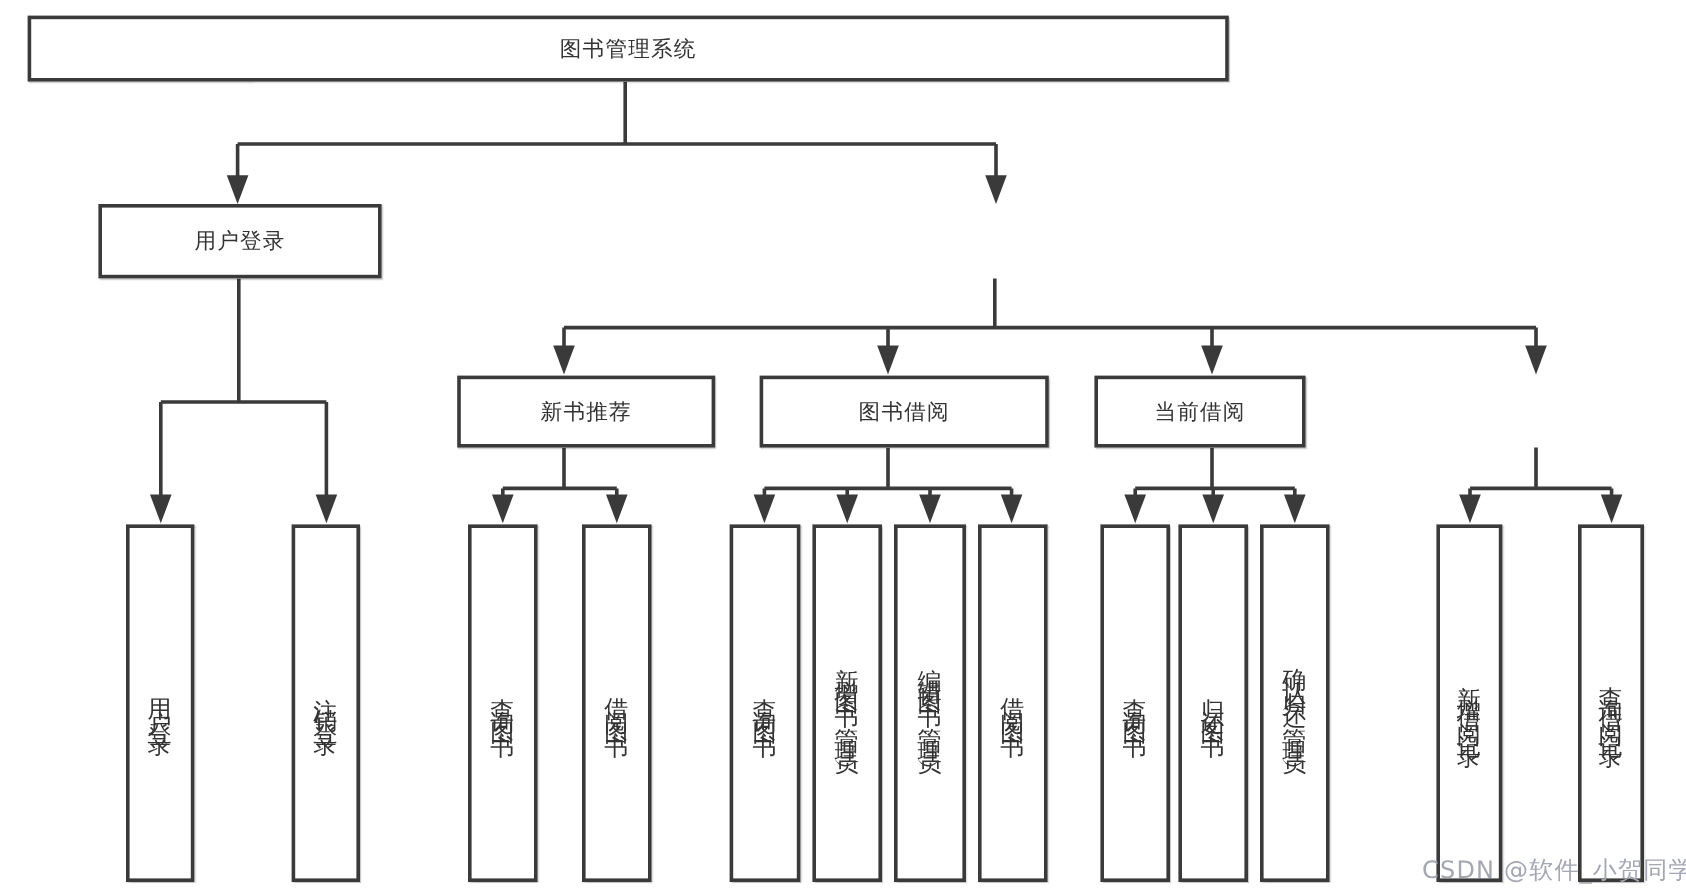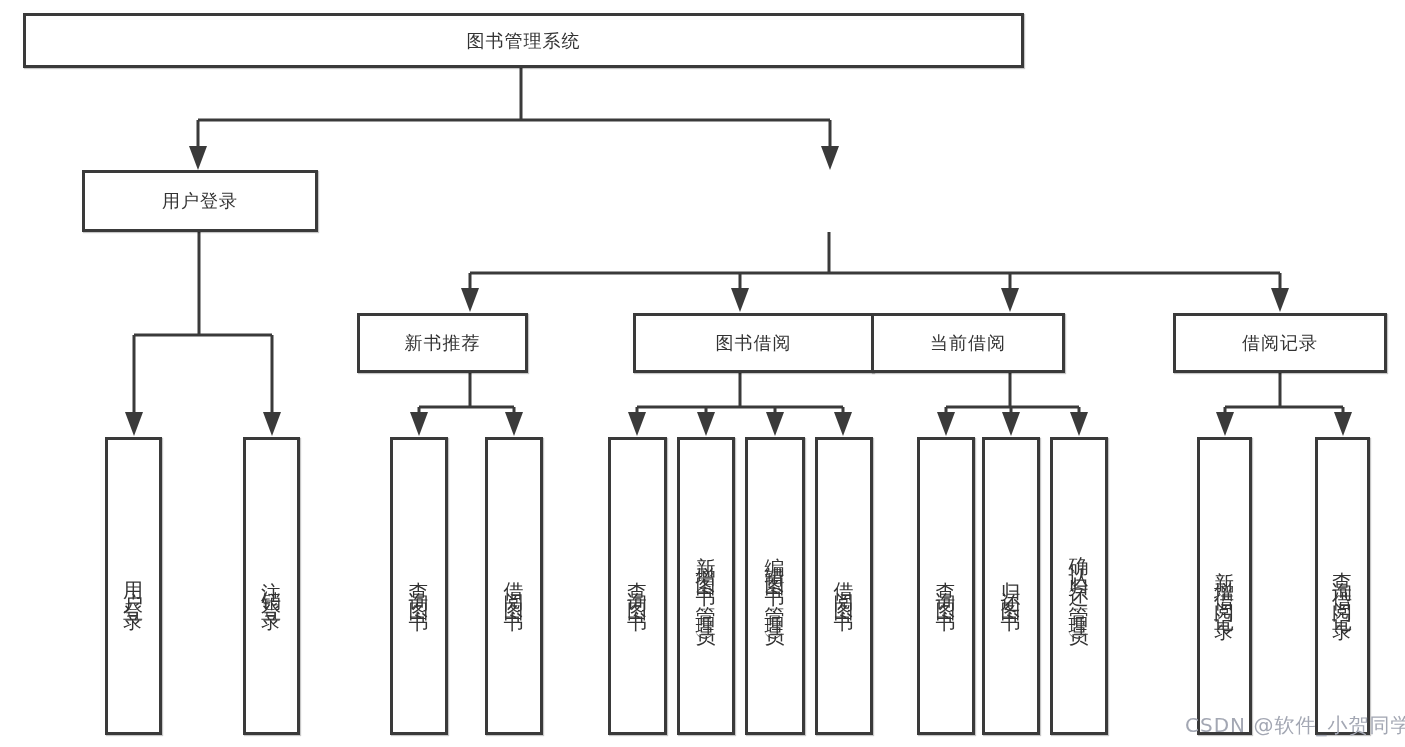--- a/index.html
+++ b/index.html
@@ -81,24 +81,23 @@
       <polygon points="1070,412 1088,412 1079,436"></polygon>
       <polygon points="1216,412 1234,412 1225,436"></polygon>
       <polygon points="1334,412 1352,412 1343,436"></polygon>
     </g>
   </svg>
 
   <div class="box hbox root" style="left:23px;top:13px;width:1001px;height:55px">图书管理系统</div>
 
   <div class="box hbox" style="left:82px;top:170px;width:236px;height:62px">用户登录</div>
 
-  <div class="box hbox" style="left:357px;top:313px;width:171px;height:60px">新书推荐</div>
+  <div class="box hbox" style="left:381px;top:313px;width:215px;height:60px">新书推荐</div>
   <div class="box hbox" style="left:633px;top:313px;width:241px;height:60px">图书借阅</div>
-  <div class="box hbox" style="left:871px;top:313px;width:194px;height:60px">当前借阅</div>
-  <div class="box hbox" style="left:1173px;top:313px;width:214px;height:60px">借阅记录</div>
+  <div class="box hbox" style="left:912px;top:313px;width:176px;height:60px">当前借阅</div>
 
   <div class="box leaf" style="left:105px;top:437px;width:57px;height:298px">用户登录</div>
   <div class="box leaf" style="left:243px;top:437px;width:57px;height:298px">注销登录</div>
 
   <div class="box leaf" style="left:390px;top:437px;width:58px;height:298px">查询图书</div>
   <div class="box leaf" style="left:485px;top:437px;width:58px;height:298px">借阅图书</div>
 
   <div class="box leaf" style="left:608px;top:437px;width:59px;height:298px">查询图书</div>
   <div class="box leaf" style="left:677px;top:437px;width:58px;height:298px">新增图书（管理员）</div>
   <div class="box leaf" style="left:745px;top:437px;width:60px;height:298px">编辑图书（管理员）</div>

